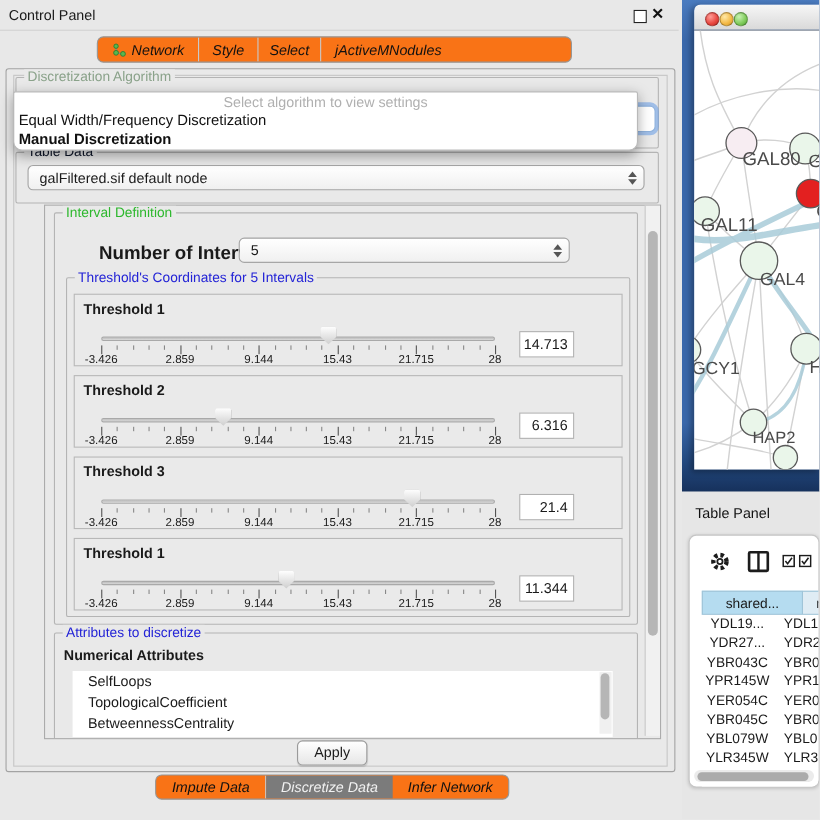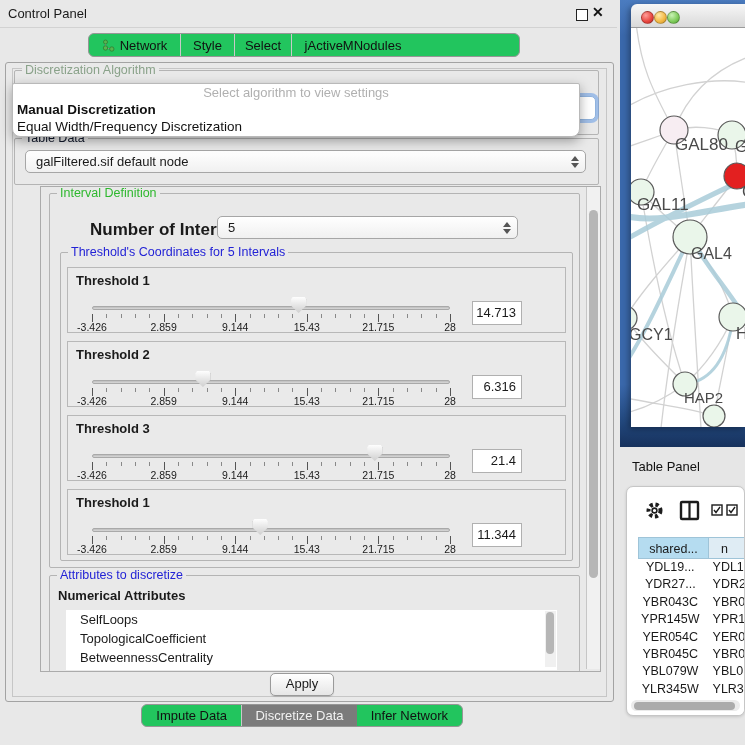--- a/index.html
+++ b/index.html
@@ -3,21 +3,21 @@
 <meta charset="utf-8">
 <style>
   html,body{margin:0;padding:0;}
   body{width:745px;height:745px;background:#e8e8e8;font-family:"Liberation Sans",sans-serif;position:relative;overflow:hidden;color:#1a1a1a;}
   .abs{position:absolute;}
   
   #titlebar{left:0;top:0;width:617px;height:27px;border-bottom:1px solid #d2d2d2;}
   #panel-title{left:8px;top:6px;font-size:13px;color:#1a1a1a;}
   #float-btn{left:576px;top:9px;width:10px;height:10px;border:1.5px solid #222;background:#fff;}
   #close-btn{left:592px;top:4px;font-size:14px;font-weight:bold;color:#111;}
-  .tabbar{display:flex;background:#22c55e;border:1px solid #969696;border-radius:6px;overflow:hidden;height:24px;box-sizing:border-box;}
+  .tabbar{display:flex;background:#f97316;border:1px solid #969696;border-radius:6px;overflow:hidden;height:24px;box-sizing:border-box;font-style:italic;}
   #top-tabbar{left:88px;top:33px;width:432px;}
   #bottom-tabbar{left:141px;top:704px;width:322px;height:23px;}
   .tab{display:flex;align-items:center;justify-content:center;gap:5px;font-size:13px;color:#111;border-right:1px solid #c9c9c9;box-sizing:border-box;cursor:default;}
   .tab:last-child{border-right:none;}
   .tab.sel{background:#7b7b7b;color:#f2f2f2;border-right:none;}
   #outer-panel{left:5px;top:62px;width:607px;height:638px;border:1px solid #a3a3a3;border-radius:3px;background:#e9e9e9;}
   #inner-panel{left:12px;top:68px;width:593px;height:627px;border:1px solid #c6c6c6;background:#e9e9e9;}
   .group{border:1px solid #b4b4b4;border-radius:2px;background:#e9e9e9;}
   .group-title{position:absolute;top:-8px;left:7px;background:#e9e9e9;padding:0 3px;font-size:12.5px;}
   #algo-group{left:14px;top:70px;width:583px;height:63px;}
@@ -70,21 +70,21 @@
   #tl-red{left:10px;background:radial-gradient(circle at 35% 30%,#ff9d98,#e8463f 60%,#b02a24);}
   #tl-yellow{left:23px;background:radial-gradient(circle at 35% 30%,#ffe9a8,#f3b844 60%,#c8912a);}
   #tl-green{left:36px;background:radial-gradient(circle at 35% 30%,#c9f2b5,#7ecb5a 60%,#509b33);}
   #net-canvas{left:0;top:24px;width:114px;height:399px;background:#fff;}
   #table-region{left:620px;top:447px;width:125px;height:298px;background:#e6e6e6;}
   #tp-title{left:12px;top:12px;font-size:13px;color:#111;}
   #tp-card{left:6px;top:39px;width:117px;height:228px;background:#fff;border:1px solid #c6c6c6;border-radius:7px;box-shadow:0 1px 3px rgba(0,0,0,.15);overflow:hidden;}
   #tp-toolbar{left:0;top:0;width:117px;height:50px;}
   #tp-header{left:11px;top:50px;height:22px;display:flex;}
   .th-cell{box-sizing:border-box;font-size:12.5px;text-align:center;line-height:22px;border:1px solid #9fc4d8;overflow:hidden;white-space:nowrap;}
-  .th-cell.c1{width:71px;background:#b5dcf0;}
+  .th-cell.c1{width:92px;background:#b5dcf0;}
   .th-cell.c2{width:40px;background:#dfecf4;border-left:none;text-align:left;padding-left:12px;}
   .t-row{position:absolute;left:11px;width:110px;height:17.4px;display:flex;background:#fff;}
   .td-cell{font-size:12.5px;line-height:17.4px;white-space:nowrap;overflow:hidden;}
   .td-cell.c1{width:71px;text-align:center;}
   .td-cell.c2{width:39px;padding-left:10px;}
   #tp-hscroll{left:4px;top:213px;width:109px;height:11px;background:#ebebeb;border-radius:6px;z-index:4;}
   #tp-hthumb{position:absolute;left:3px;top:1.5px;width:101px;height:8px;background:#ababab;border-radius:4px;}
   svg text{font-family:"Liberation Sans",sans-serif;}
 </style>
 </head>
@@ -122,22 +122,22 @@
 <div class="abs" id="outer-panel"></div>
 <div class="abs" id="inner-panel"></div>
 
 <div class="abs group" id="algo-group">
   <span class="group-title">Discretization Algorithm</span>
 </div>
 <div class="abs" id="algo-combo"></div>
 <div class="abs" id="algo-popup">
   <div id="popup-prompt">Select algorithm to view settings</div>
   <div id="popup-options">
+      <div class="popup-opt">Equal Width/Frequency Discretization</div>
       <div class="popup-opt sel">Manual Discretization</div>
-      <div class="popup-opt">Equal Width/Frequency Discretization</div>
     </div>
 </div>
 
 <div class="abs group" id="tabledata-group">
   <span class="group-title">Table Data</span>
   <div class="abs aqua-combo" id="tabledata-combo">
     <span class="val">galFiltered.sif default node</span>
     <span class="stepper">
         <span class="arr-up"></span>
         <span class="arr-dn"></span>

